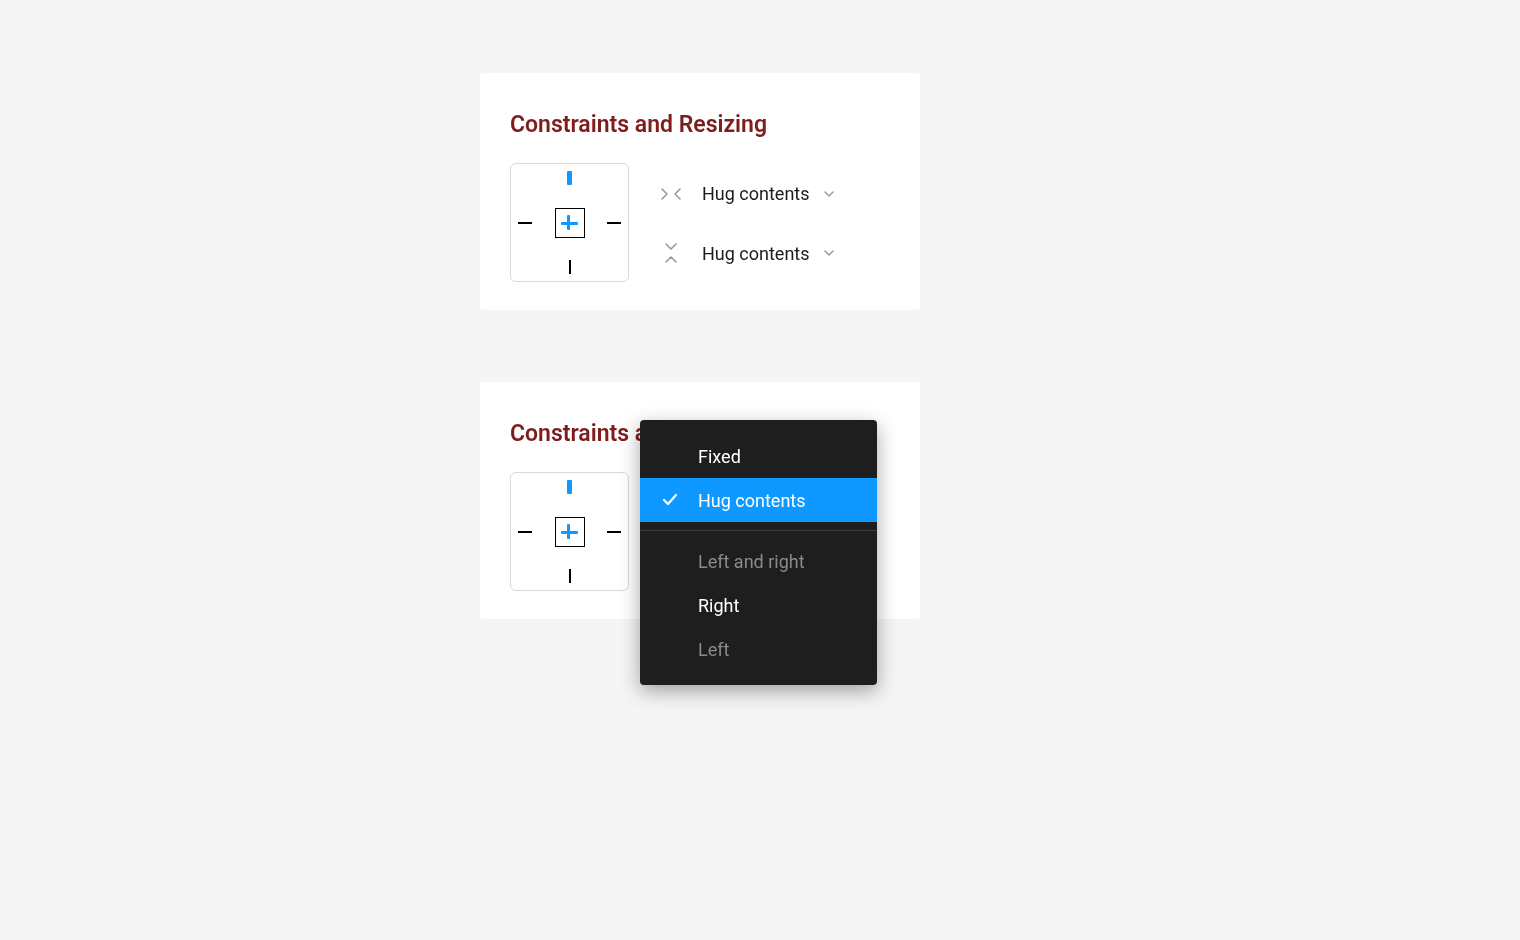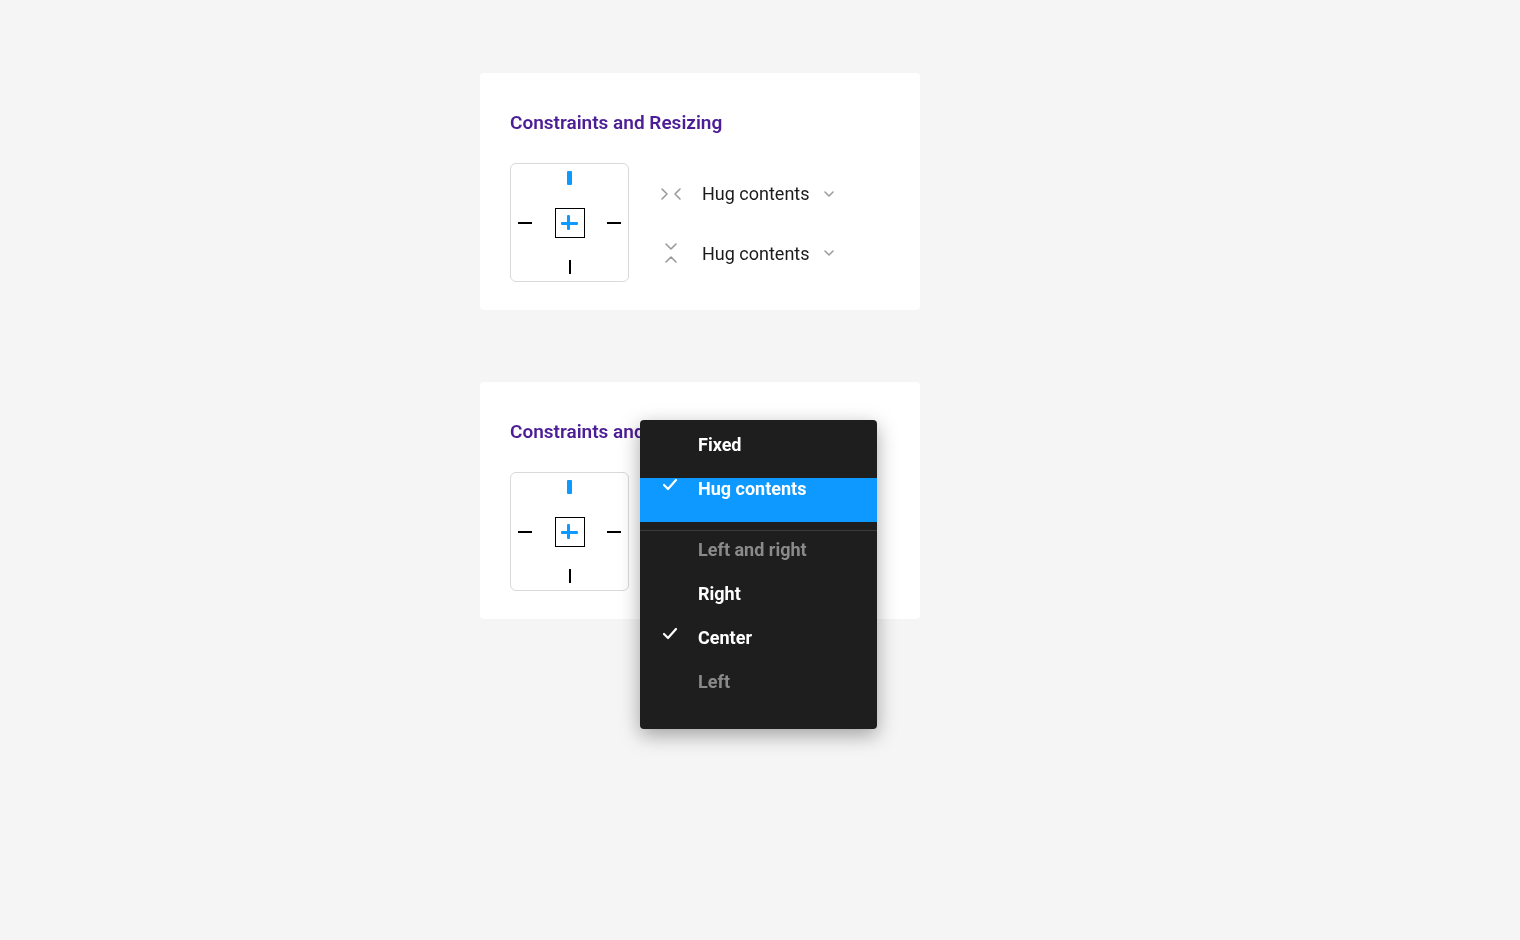--- a/index.html
+++ b/index.html
@@ -1,41 +1,41 @@
 <!DOCTYPE html>
 <html><head>
 <meta charset="utf-8">
 <style>
   html,body{margin:0;padding:0;width:1520px;height:940px;background:#f5f5f5;font-family:-apple-system,BlinkMacSystemFont,"Segoe UI",Roboto,Helvetica,Arial,sans-serif;}
   *{box-sizing:border-box;}
   .page{position:relative;width:1520px;height:940px;}
   .panel{position:absolute;left:480px;width:440px;background:#fff;border-radius:4px;}
   .panel.top{top:73px;height:237px;}
   .panel.bot{top:382px;height:237px;}
-  .panel-title{position:absolute;left:30px;top:38px;font-size:19px;font-weight:600;color:#4c1d95;letter-spacing:0px;}
+  .panel-title{position:absolute;left:30px;top:38px;font-size:23px;font-weight:600;color:#7f1d1d;letter-spacing:0px;}
   .constraint-box{position:absolute;left:30px;top:90px;width:119px;height:119px;border:1px solid #d9d9d9;border-radius:6px;}
   .cb-tick{position:absolute;background:#000;}
   .cb-tick.left{left:7px;top:58px;width:14px;height:1.5px;}
   .cb-tick.right{right:7px;top:58px;width:14px;height:1.5px;}
   .cb-tick.bottom{left:58px;bottom:7px;width:1.5px;height:14px;}
   .cb-tick.top{left:56px;top:7px;width:5px;height:14px;background:#0d99ff;border-radius:1px;}
   .cb-center{position:absolute;left:44px;top:44px;width:30px;height:30px;border:1.5px solid #000;}
   .cb-center .hbar{position:absolute;left:5px;top:13px;width:17px;height:3px;background:#0d99ff;border-radius:1px;}
   .cb-center .vbar{position:absolute;left:11px;top:6px;width:3px;height:15px;background:#0d99ff;border-radius:1px;}
   .resize-row{position:absolute;left:178px;display:flex;align-items:center;gap:18px;cursor:default;}
   .resize-row.r1{top:110px;}
   .resize-row.r2{top:168px;}
   .resize-icon{width:26px;display:flex;justify-content:center;align-items:center;}
   .resize-icon svg{display:block;}
   .resize-label{font-size:18px;color:#1b1b1b;}
   .chev{margin-left:-6px;}
   .chev svg{display:block;}
   
   .menu{position:absolute;left:640px;top:420px;width:237px;background:#1e1e1e;border-radius:4px;box-shadow:0 6px 20px rgba(0,0,0,0.35);padding:14px 0;}
-  .menu-item{height:44px;display:flex;align-items:flex-start;padding:0 20px 0 22px;font-size:18px;color:#fff;cursor:default;font-weight:bold;}
+  .menu-item{height:44px;display:flex;align-items:center;padding:0 20px 0 22px;font-size:18px;color:#fff;cursor:default;}
   .menu-item .chk{width:36px;display:flex;justify-content:flex-start;align-items:center;}
   .menu-item.selected{background:#0d99ff;}
   .menu-item.disabled{color:#8a8a8a;}
   .menu-sep{height:1px;background:#3a3a3a;margin:8px 0;}
 </style>
 </head>
 <body>
 
 <div class="page">
 
@@ -112,27 +112,19 @@
       </div>
       <div class="menu-sep"></div>
       <div class="menu-item disabled">
         <span class="chk"></span>
         <span>Left and right</span>
       </div>
       <div class="menu-item">
         <span class="chk"></span>
         <span>Right</span>
       </div>
-      <div class="menu-item">
-        <span class="chk">
-          <svg width="16" height="14" viewBox="0 0 16 14">
-            <path d="M2 7 L6 11 L14 2" stroke="#fff" stroke-width="2.2" fill="none" stroke-linecap="round" stroke-linejoin="round"></path>
-          </svg>
-        </span>
-        <span>Center</span>
-      </div>
       <div class="menu-item disabled">
         <span class="chk"></span>
         <span>Left</span>
       </div>
     </div>
 
 </div>
 
 </body></html>

